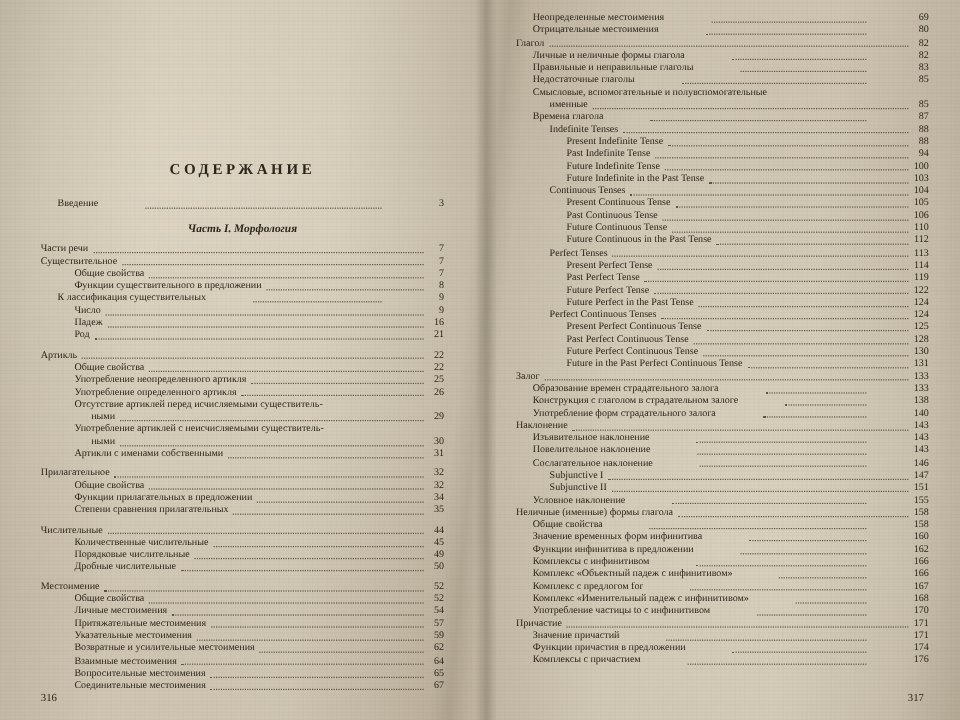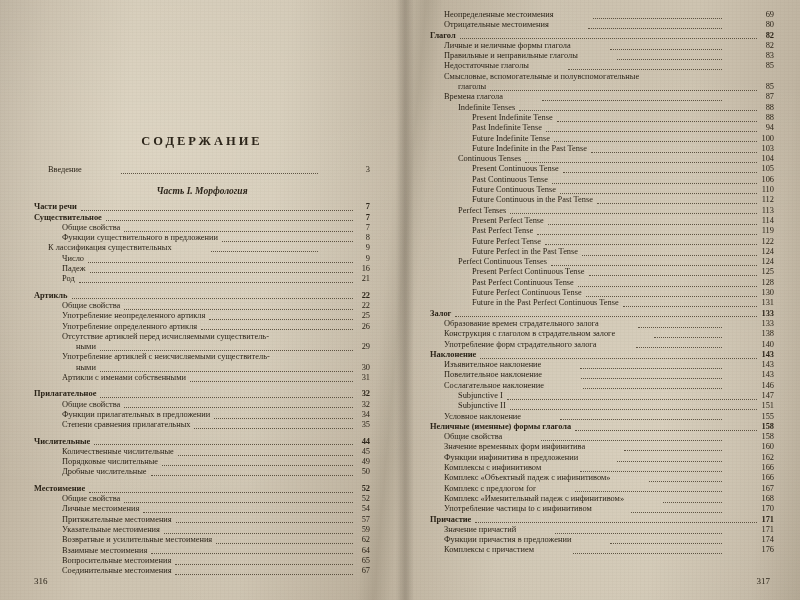--- a/index.html
+++ b/index.html
@@ -100,21 +100,21 @@
     text-align: right;
     min-width: 14px;
     font-size: 8.4px;
   }
 
   
   .i0 { padding-left: 0px; font-weight: bold; }
   .i1 { padding-left: 14px; gap: 35px; }
   .i2 { padding-left: 28px; }
   .i3 { padding-left: 42px; }
-  .bold { font-weight: bold; }
+  .bold { font-weight: normal; }
   .nodots .e-dots { border-bottom: none; }
 
   .folio {
     position: absolute;
     bottom: 14px;
     font-size: 9px;
     color: #2a2318;
   }
   .folio.left { left: 34px; }
   .folio.right { right: 30px; }
@@ -344,21 +344,21 @@
           <span class="e-label">Недостаточные глаголы</span>
           <span class="e-dots"></span>
           <span class="e-page">85</span>
         </li>
         <li class="entry i1 nodots">
           <span class="e-label">Смысловые, вспомогательные и полувспомогательные</span>
           <span class="e-dots"></span>
           <span class="e-page"></span>
         </li>
         <li class="entry i2">
-          <span class="e-label">глаголы</span>
+          <span class="e-label">именные</span>
           <span class="e-dots"></span>
           <span class="e-page">85</span>
         </li>
         <li class="entry i1">
           <span class="e-label">Времена глагола</span>
           <span class="e-dots"></span>
           <span class="e-page">87</span>
         </li>
         <li class="entry i2">
           <span class="e-label">Indefinite Tenses</span>

